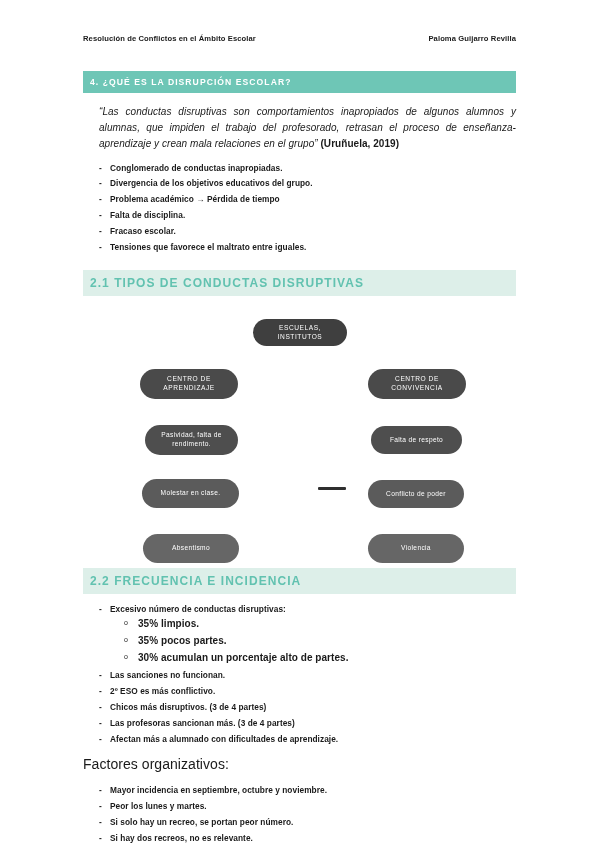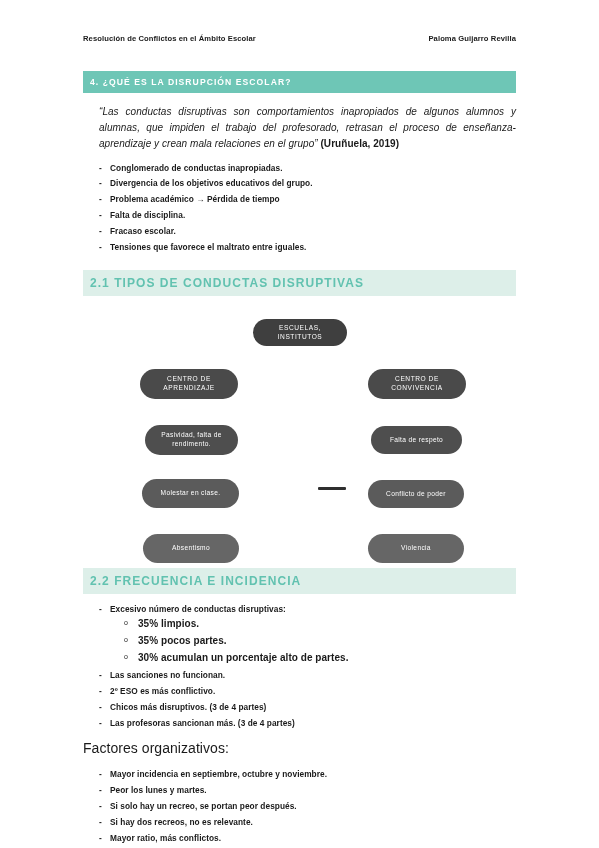--- a/index.html
+++ b/index.html
@@ -244,26 +244,27 @@
         <ul class="circ">
           <li>35% limpios.</li>
           <li>35% pocos partes.</li>
           <li>30% acumulan un porcentaje alto de partes.</li>
         </ul>
       </li>
       <li>Las sanciones no funcionan.</li>
       <li>2º ESO es más conflictivo.</li>
       <li>Chicos más disruptivos. (3 de 4 partes)</li>
       <li>Las profesoras sancionan más. (3 de 4 partes)</li>
+      <li>Afectan más a alumnado con dificultades de aprendizaje.</li>
     </ul>
 
     <p class="plain">Factores organizativos:</p>
 
     <ul class="dash tight">
       <li>Mayor incidencia en septiembre, octubre y noviembre.</li>
       <li>Peor los lunes y martes.</li>
-      <li>Si solo hay un recreo, se portan peor después.</li>
+      <li>Si solo hay un recreo, se portan peor número.</li>
       <li>Si hay dos recreos, no es relevante.</li>
       <li>Mayor ratio, más conflictos.</li>
     </ul>
 
   </div>
 </div>
 
 </body></html>

